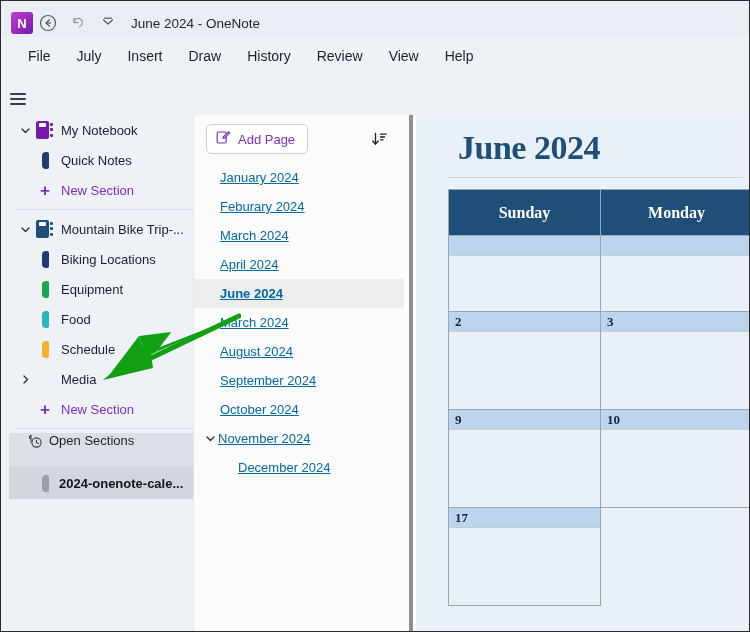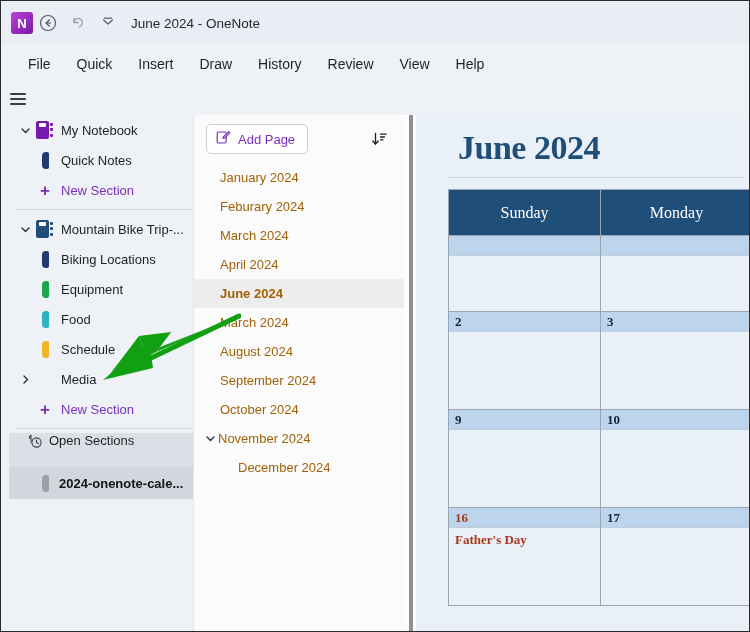--- a/index.html
+++ b/index.html
@@ -40,21 +40,21 @@
   }
   .tb-icon svg { display: block; }
   .title-text {
     margin-left: 8px;
     font-size: 13.5px; color: #24292f;
     white-space: nowrap;
   }
 
   
   .menubar {
-    position: absolute; left: 0; top: 44px;
+    position: absolute; left: 0; top: 36px;
     width: 750px; height: 38px;
     background: #eef1f6;
     display: flex; align-items: center;
     padding-left: 14px;
   }
   .menu-item {
     font-size: 14px; color: #1e2227;
     padding: 4px 13px;
     border-radius: 4px;
     white-space: nowrap;
@@ -169,23 +169,24 @@
     font-size: 13px; color: #7b2fbe;
     cursor: pointer;
   }
   .sort-btn {
     display: flex; align-items: center; justify-content: center;
     width: 26px; height: 26px; cursor: pointer; color: #1c2026;
   }
   .page-row {
     display: flex; align-items: center;
     height: 29px; padding-left: 26px;
-    font-size: 13px; color: #a16207;
+    font-size: 13px; color: #0369a1;
     white-space: nowrap;
     position: relative;
+    text-decoration: underline;
   }
   .page-row.selected {
     background: #ededee;
     font-weight: bold;
   }
   .page-row.has-chev { padding-left: 8px; }
   .page-row .pchev {
     width: 16px; flex: none;
     display: flex; align-items: center; justify-content: center;
     color: #2d3136;
@@ -229,21 +230,21 @@
     border-top: 1px solid #9aa6b4;
   }
   .cal-headrow { display: flex; }
   .cal-headcell {
     width: 152px; height: 46px;
     background: #1f4e79;
     border-right: 1px solid #9aa6b4;
     border-bottom: 1px solid #9aa6b4;
     color: #ffffff;
     font-family: "Liberation Serif", serif;
-    font-weight: normal; font-size: 16px;
+    font-weight: bold; font-size: 16px;
     display: flex; align-items: center; justify-content: center;
   }
   .week { display: flex; }
   .daycell {
     width: 152px;
     border-right: 1px solid #9aa6b4;
     border-bottom: 1px solid #9aa6b4;
     background: #eaf0f8;
     display: flex; flex-direction: column;
   }
@@ -303,21 +304,21 @@
         <path d="M3.5 5 L8 9 L12.5 5" fill="none" stroke="#555a61" stroke-width="1.2" stroke-linecap="round" stroke-linejoin="round"></path>
         <line x1="4" y1="3.2" x2="12" y2="3.2" stroke="#555a61" stroke-width="1.2"></line>
       </svg>
     </div>
 
     <div class="title-text">June 2024  -  OneNote</div>
   </div>
 
   <div class="menubar">
     <div class="menu-item">File</div>
-    <div class="menu-item">Quick</div>
+    <div class="menu-item">July</div>
     <div class="menu-item">Insert</div>
     <div class="menu-item">Draw</div>
     <div class="menu-item">History</div>
     <div class="menu-item">Review</div>
     <div class="menu-item">View</div>
     <div class="menu-item">Help</div>
   </div>
 
   <div class="hambar">
     <div class="hamburger">
@@ -555,24 +556,20 @@
             <div class="content"></div>
           </div>
           <div class="daycell">
             <div class="datebar">10</div>
             <div class="content"></div>
           </div>
         </div>
 
         <div class="week h2">
           <div class="daycell">
-            <div class="datebar holiday">16</div>
-            <div class="content">Father's Day</div>
-          </div>
-          <div class="daycell">
             <div class="datebar">17</div>
             <div class="content"></div>
           </div>
         </div>
 
       </div>
     </div>
   </div>
 
   <svg class="annot-arrow" viewBox="0 0 140 85">

